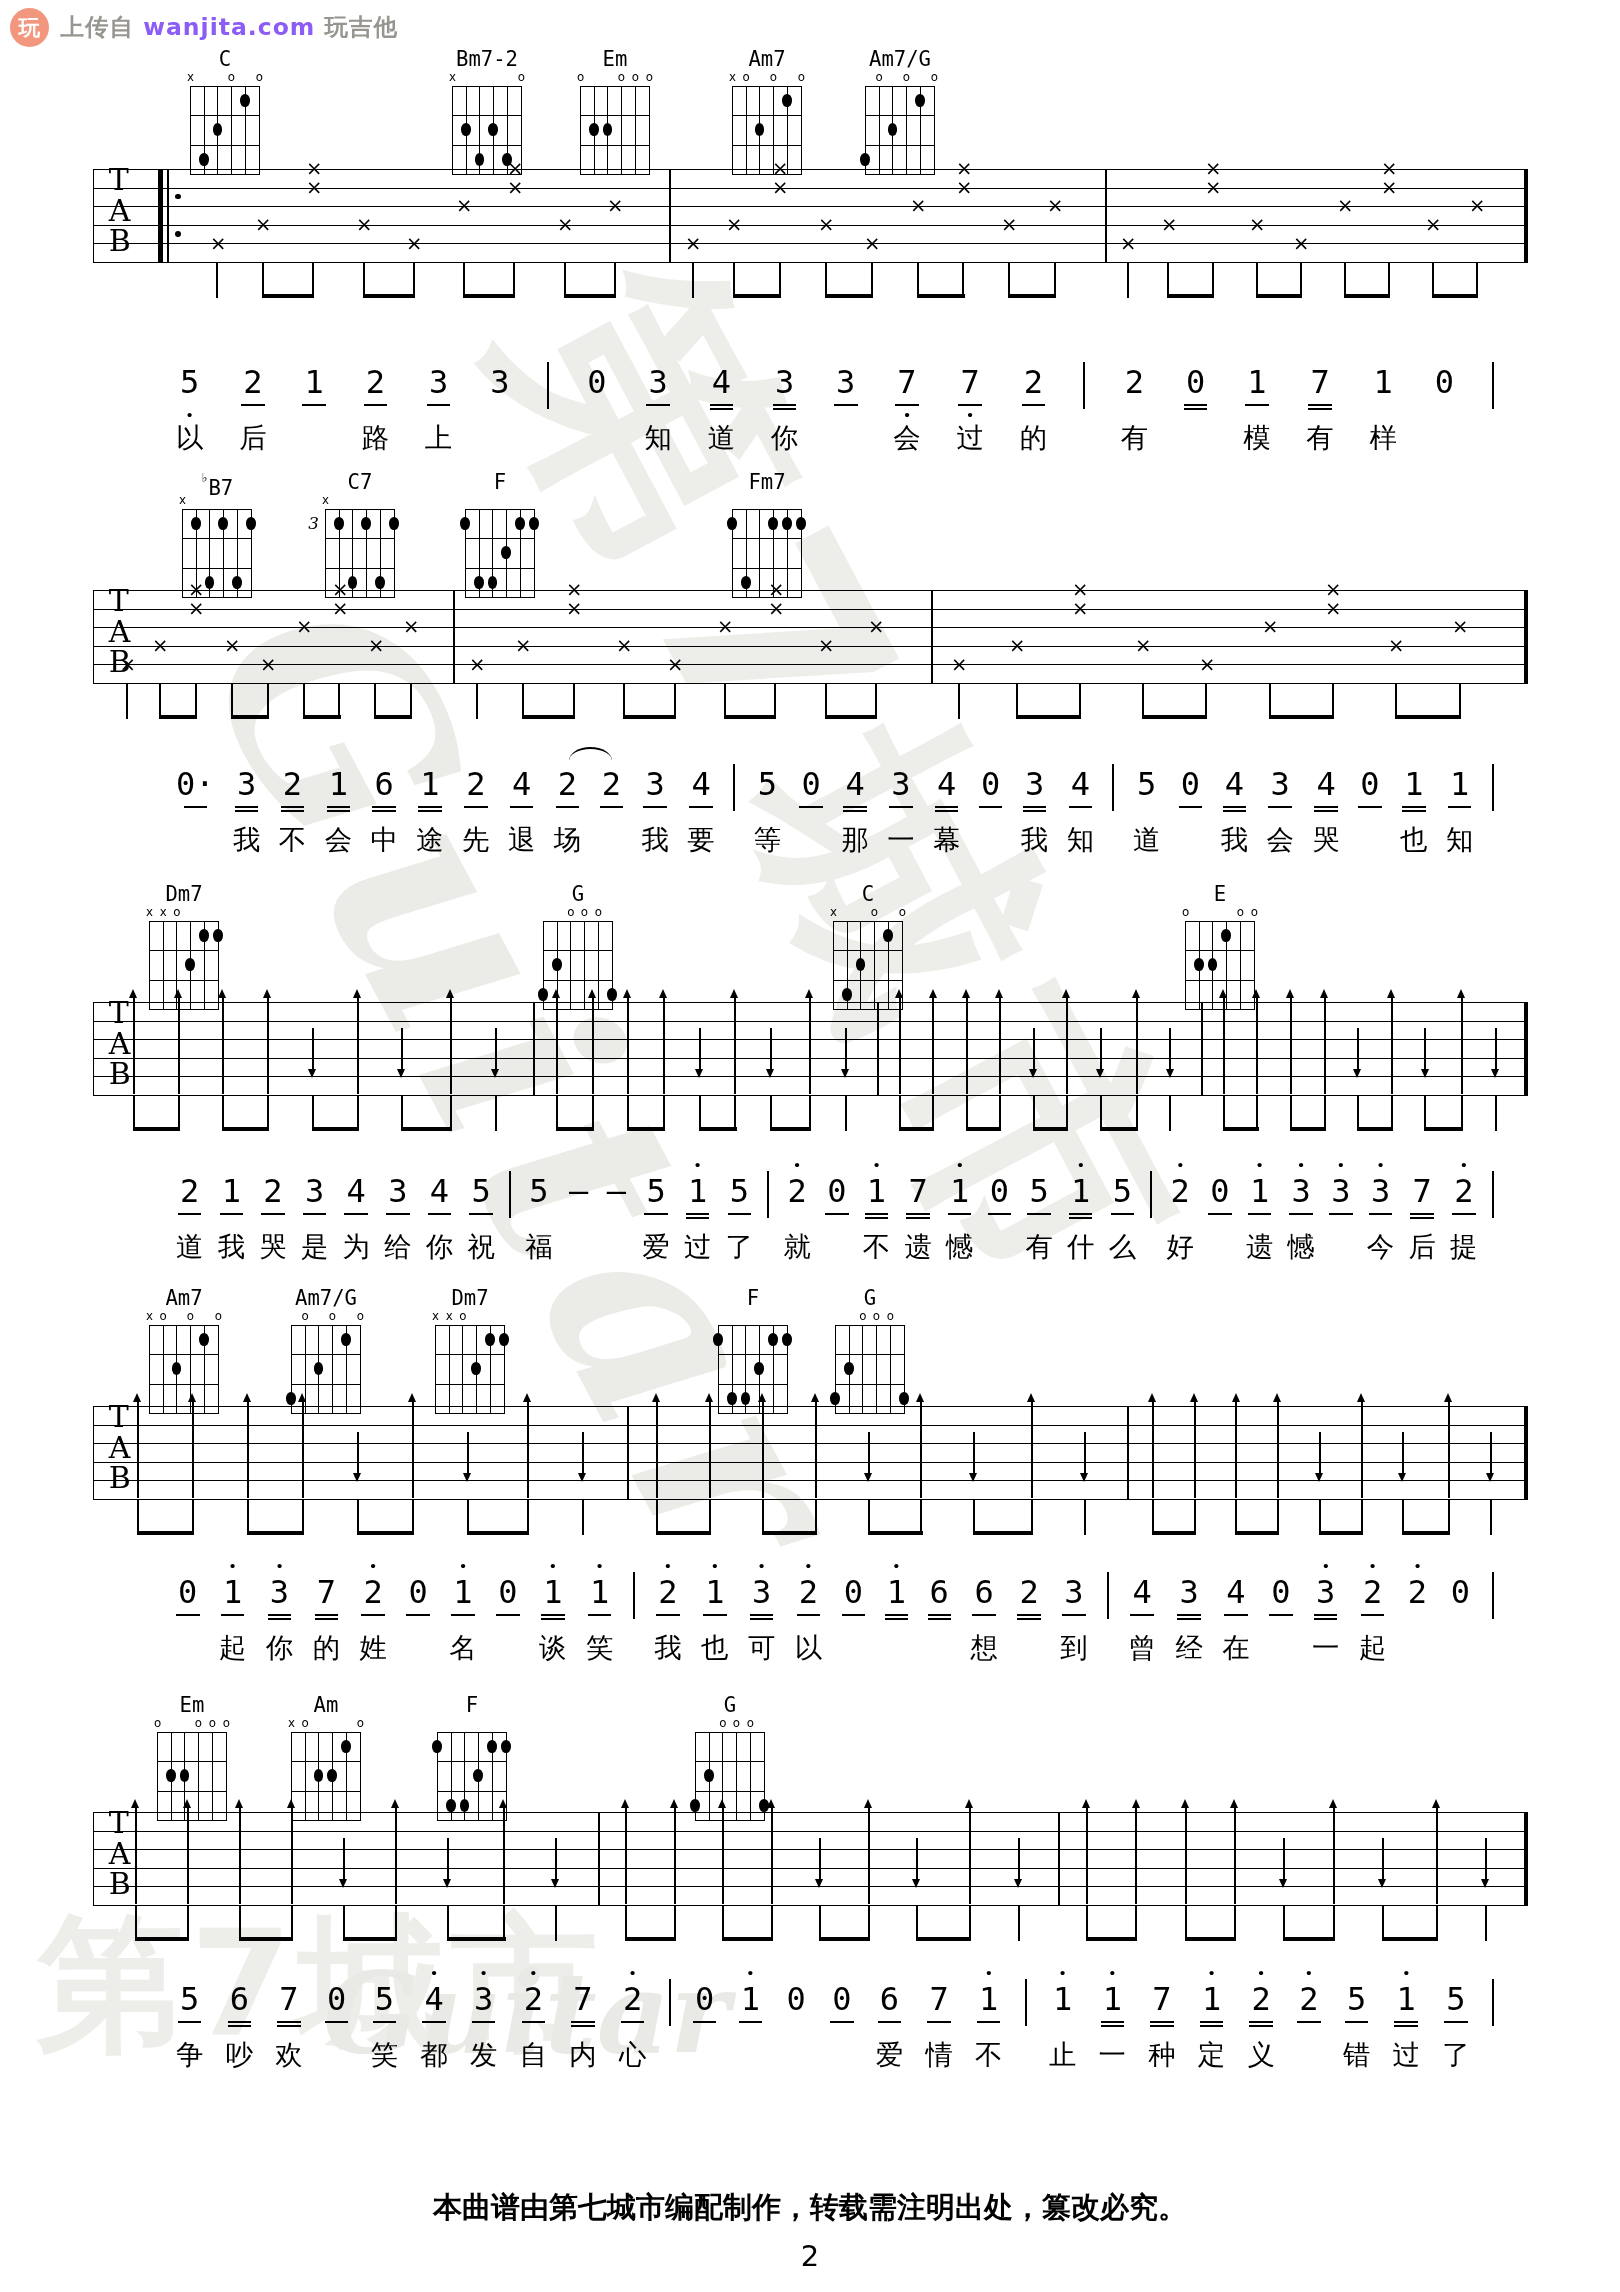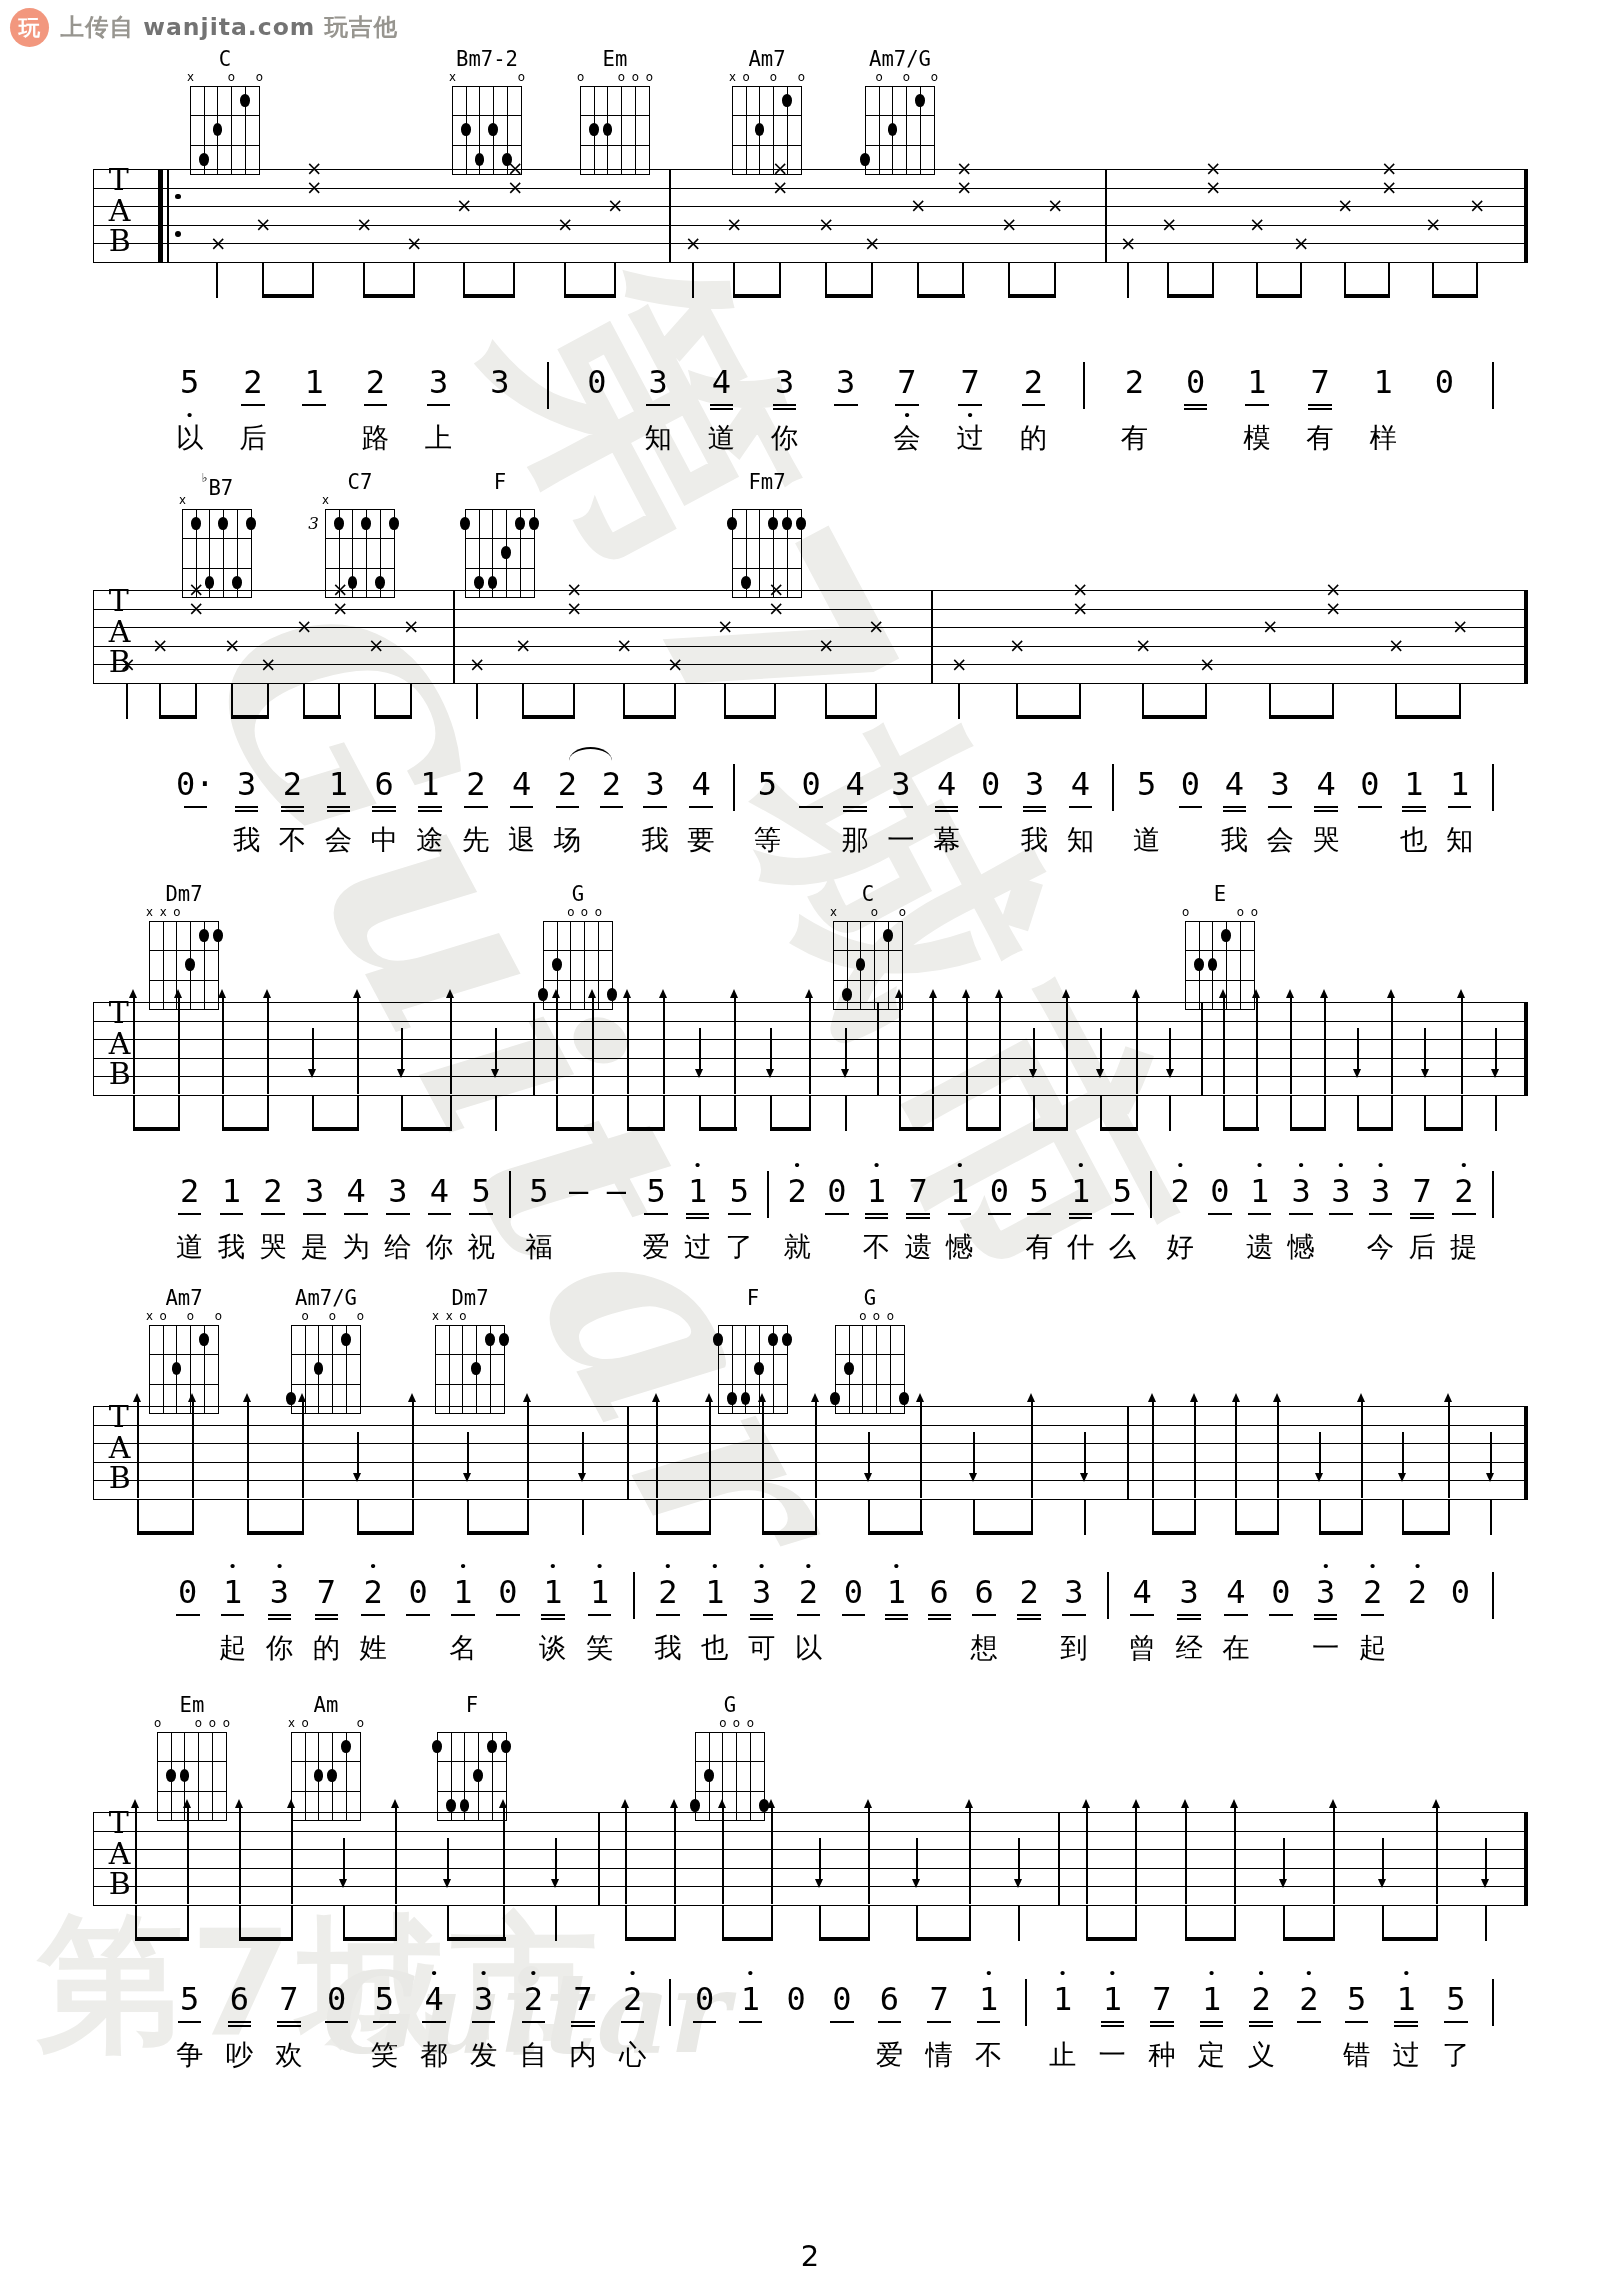--- a/index.html
+++ b/index.html
@@ -14,21 +14,21 @@
   .wm2{left:421px;top:549px;font-size:265px;transform:rotate(62deg);transform-origin:left top;
        font-family:"DejaVu Serif",serif;font-style:italic;letter-spacing:17.6px;color:#ebebe8;}
   .wm3{left:37px;top:1887px;font-size:147px;letter-spacing:5.9px;}
   .wm4{left:323px;top:1946px;font-size:113px;font-family:"DejaVu Serif",serif;font-style:italic;color:#e9e9e6;}
   
   #header{position:absolute;left:9.8px;top:7.8px;display:flex;align-items:center;gap:11.8px;z-index:2;}
   .logo-circle{width:39px;height:39px;border-radius:50%;background:#f2977e;color:#fff;display:flex;
                align-items:center;justify-content:center;font-size:21.6px;font-weight:bold;}
   .logo-text{font-size:23.5px;font-weight:bold;letter-spacing:1px;}
   .logo-text .g{color:#97958f;}
-  .logo-text .o{color:#737373;}
+  .logo-text .o{color:#8b5cf6;}
   
   .chord{position:absolute;width:76px;text-align:center;z-index:1;}
   .cname{height:21.6px;font-family:"DejaVu Sans Mono",monospace;font-size:20.6px;line-height:21.6px;white-space:nowrap;}
   .cname sup{font-size:12.7px;position:relative;top:-4.9px;}
   .cgrid{position:relative;margin:15.7px auto 0;width:70px;height:89px;}
   .cdot{position:absolute;width:9.8px;height:12.7px;background:#000;border-radius:50%;}
   .cmark{position:absolute;top:-14.7px;font-size:11.8px;line-height:11.8px;width:8.8px;text-align:center;}
   .cfret{position:absolute;left:-16.7px;top:3.9px;font-family:"DejaVu Serif",serif;font-style:italic;font-size:16.7px;}
   
   .stafletter{position:absolute;font-family:"DejaVu Serif",serif;font-size:30px;line-height:1;}
@@ -2297,15 +2297,16 @@
           <div class="ul">
             <div class="uline"></div>
           </div>
           <div class="ld"></div>
           <div class="ly">了</div>
         </div>
         <div class="bar-tok"></div>
       </div>
     </div>
 
+  <div id="footer-notice">本曲谱由第七城市编配制作，转载需注明出处，篡改必究。</div>
   <div id="page-number">2</div>
 </div>
 
 
 </body></html>

